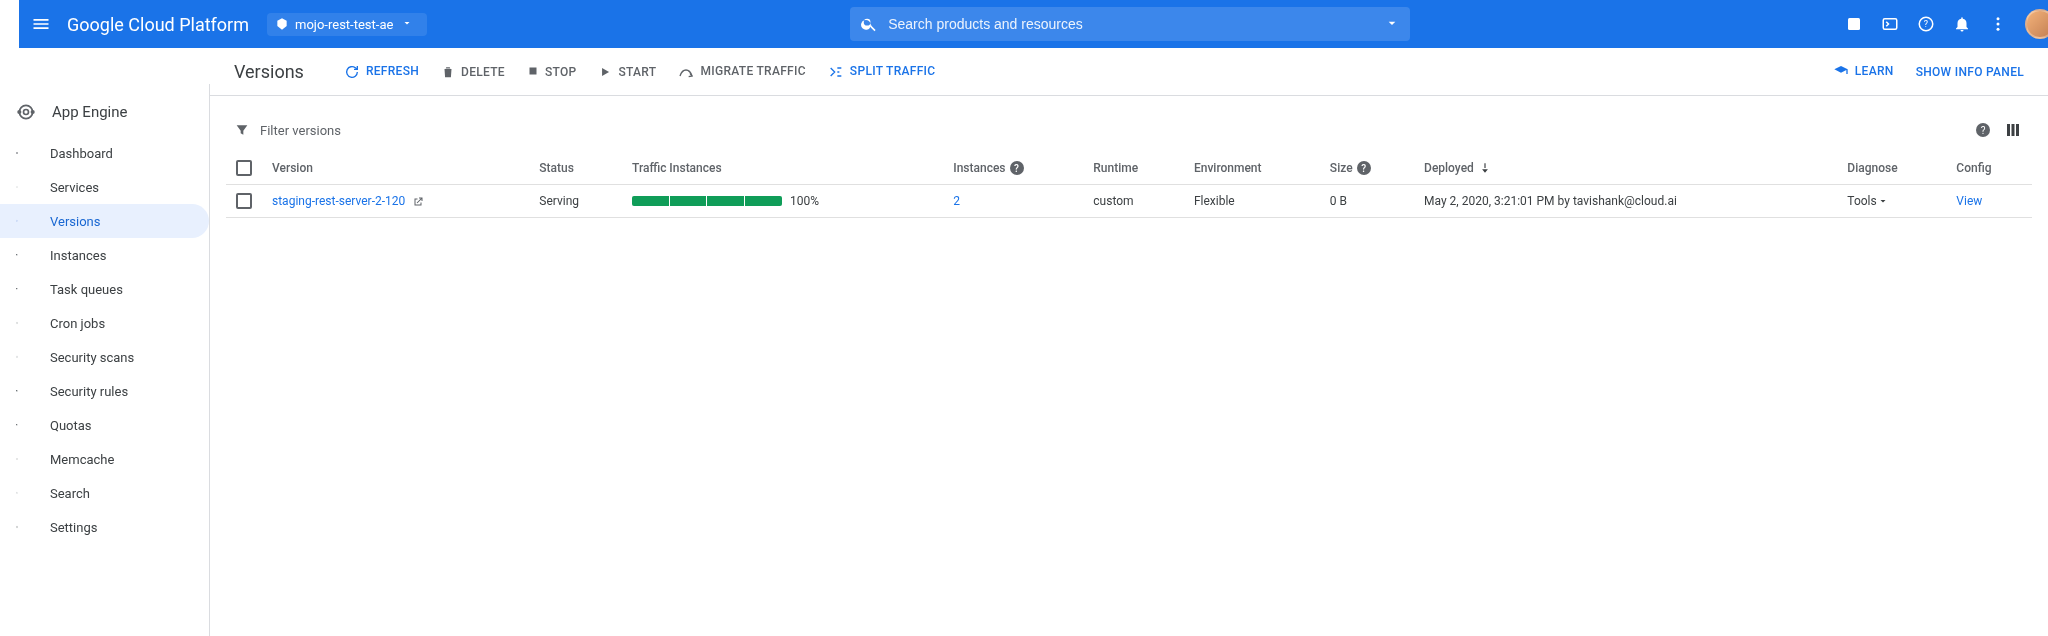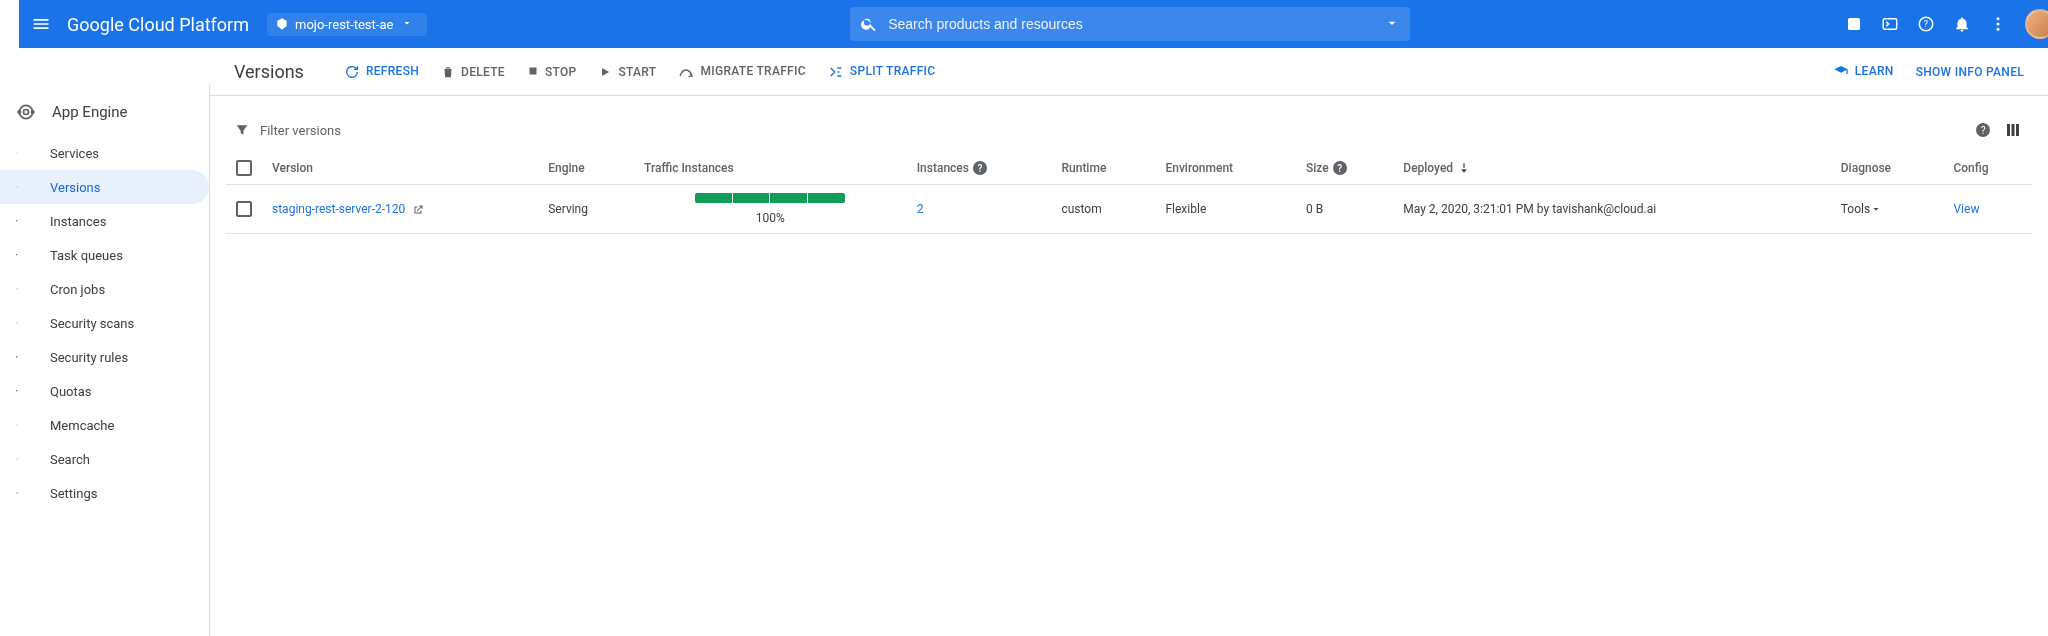--- a/index.html
+++ b/index.html
@@ -100,21 +100,21 @@
     table.grid td{ color:#3c4043; }
     .chk{ width:16px; height:16px; border:2px solid #5f6368; border-radius:2px; cursor:pointer; }
     .link{ color:#1a73e8; cursor:pointer; }
     .ext-icon{ display:inline-flex; vertical-align:middle; margin-left:4px; }
     .help-dot{
       display:inline-flex; align-items:center; justify-content:center;
       width:14px; height:14px; border-radius:50%; background:#5f6368;
       color:#fff; font-size:10px; margin-left:4px; cursor:pointer;
     }
 
-    .traffic-cell{ display:flex; align-items:center; gap:8px;flex-direction:column;}
+    .traffic-cell{ display:flex; align-items:center; gap:8px;}
     .bar{
       display:flex; width:150px; height:10px; background:#e8eaed; border-radius:2px; overflow:hidden;
     }
     .bar .seg{ height:100%; background:#0f9d58; border-right:1px solid #fff;}
     .bar .seg:last-child{ border-right:none;}
     .pct{ color:#3c4043; }
 
     .diag-cell{ display:flex; align-items:center; cursor:pointer;}
     .sort-ic{ display:inline-flex; vertical-align:middle; margin-left:4px;}
   </style>
@@ -197,20 +197,28 @@
     <div class="product-row">
       <svg width="20" height="20" viewBox="0 0 24 24" fill="none" stroke="#5f6368" stroke-width="2">
           <circle cx="12" cy="12" r="3"></circle>
           <circle cx="12" cy="12" r="8"></circle>
           <circle cx="4" cy="12" r="1.5" fill="#5f6368"></circle>
           <circle cx="20" cy="12" r="1.5" fill="#5f6368"></circle>
         </svg>
       <span>App Engine</span>
     </div>
 
+    <div class="nav-item">
+      <span class="ico">
+          <svg width="18" height="18" viewBox="0 0 24 24" fill="currentColor">
+            <path d="M3 3h8v8H3zm10 0h8v5h-8zM3 13h8v8H3zm10-3h8v11h-8z"></path>
+          </svg>
+        </span>
+      <span>Dashboard</span>
+    </div>
     <div class="nav-item">
       <span class="ico">
           <svg width="18" height="18" viewBox="0 0 24 24" fill="none" stroke="currentColor" stroke-width="2">
             <path d="M6 18l6-12 6 12M8 14h8"></path>
           </svg>
         </span>
       <span>Services</span>
     </div>
     <div class="nav-item active">
       <span class="ico">
@@ -378,21 +386,21 @@
           </span>
       </div>
 
       <table class="grid">
         <thead>
           <tr>
             <th style="width:30px">
                 <div class="chk"></div>
               </th>
             <th>Version</th>
-            <th>Engine</th>
+            <th>Status</th>
             <th>Traffic Instances</th>
             <th><span>Instances</span><span class="help-dot">?</span></th>
             <th>Runtime</th>
             <th>Environment</th>
             <th><span>Size</span><span class="help-dot">?</span></th>
             <th><span>Deployed</span><span class="sort-ic">
                   <svg width="14" height="14" viewBox="0 0 24 24" fill="#3c4043">
                     <path d="M12 20l-5-6h10zM11 4h2v8h-2z"></path>
                   </svg>
                 </span></th>

